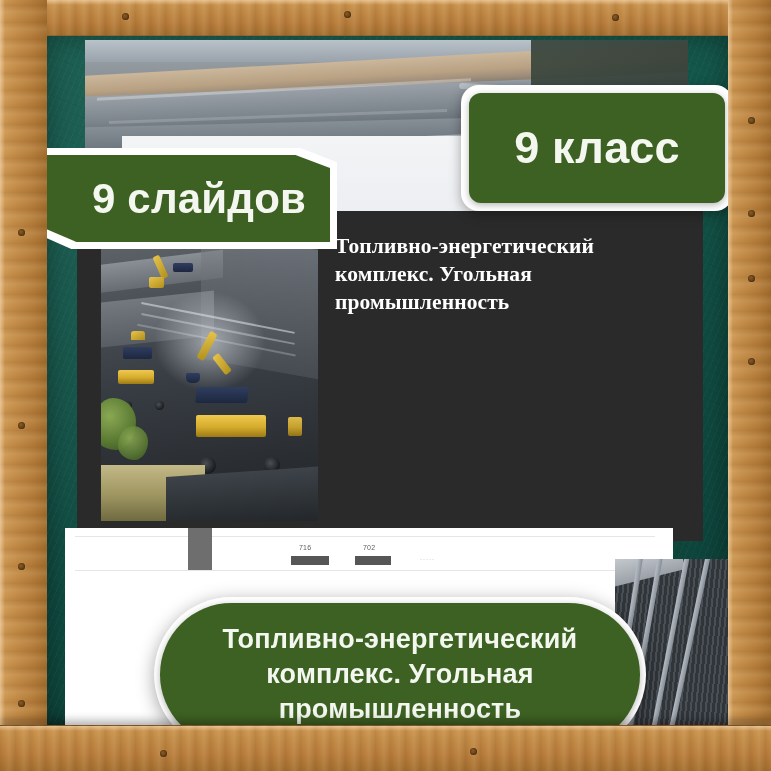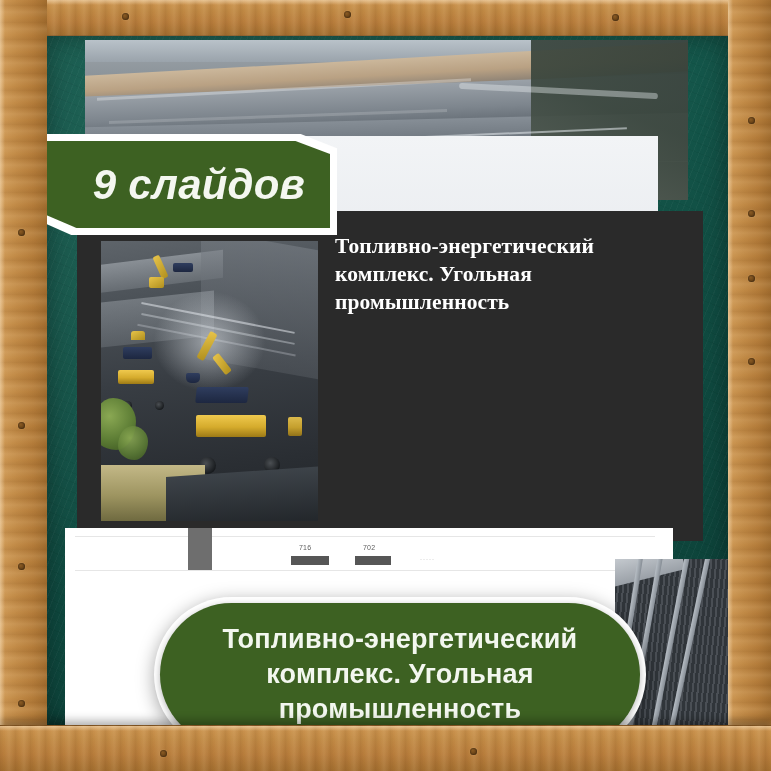--- a/index.html
+++ b/index.html
@@ -219,25 +219,24 @@
     color: #f4f7f0;
     display: flex; align-items: center; justify-content: center;
     text-align: center;
     font-weight: 700;
     letter-spacing: .2px;
     box-shadow: 0 2px 7px rgba(0,0,0,.30);
   }
 
   
   #badge-slides-wrap {
-    position: absolute; left: -12px; top: 98px; width: 302px; height: 101px;
+    position: absolute; left: -12px; top: 112px; width: 302px; height: 101px;
     background: #ffffff;
     clip-path: polygon(0 0, 88% 0, 100% 14%, 100% 100%, 12% 100%, 0 84%);
     filter: drop-shadow(0 3px 6px rgba(0,0,0,.33));
-    font-style: italic;
   }
   #badge-slides {
     position: absolute; left: 7px; top: 7px; width: 288px; height: 87px;
     background: #3d6122;
     clip-path: polygon(0 0, 88% 0, 100% 15%, 100% 100%, 12% 100%, 0 83%);
     font-size: 42px;
     display:flex; align-items:center; justify-content:center;
   }
   #badge-slides .lbl { padding-left: 26px; }
 
@@ -371,20 +370,25 @@
       <div class="track" style="left:82%;top:-8%;width:5px;height:124%;transform:rotate(12deg);"></div>
 
     </div>
 
     <div id="badge-slides-wrap">
       <div id="badge-slides" class="badge">
         <span class="lbl">9 слайдов</span>
       </div>
     </div>
 
+    <div id="badge-grade-wrap">
+      <div id="badge-grade" class="badge">
+        <span>9 класс</span>
+      </div>
+    </div>
 
     <div id="badge-title-wrap">
       <div id="badge-title" class="badge">
         <span class="ttl">Топливно-энергетический комплекс.  Угольная промышленность</span>
       </div>
     </div>
 
   </div>
 
   <div class="wood-plank" id="plank-top">

